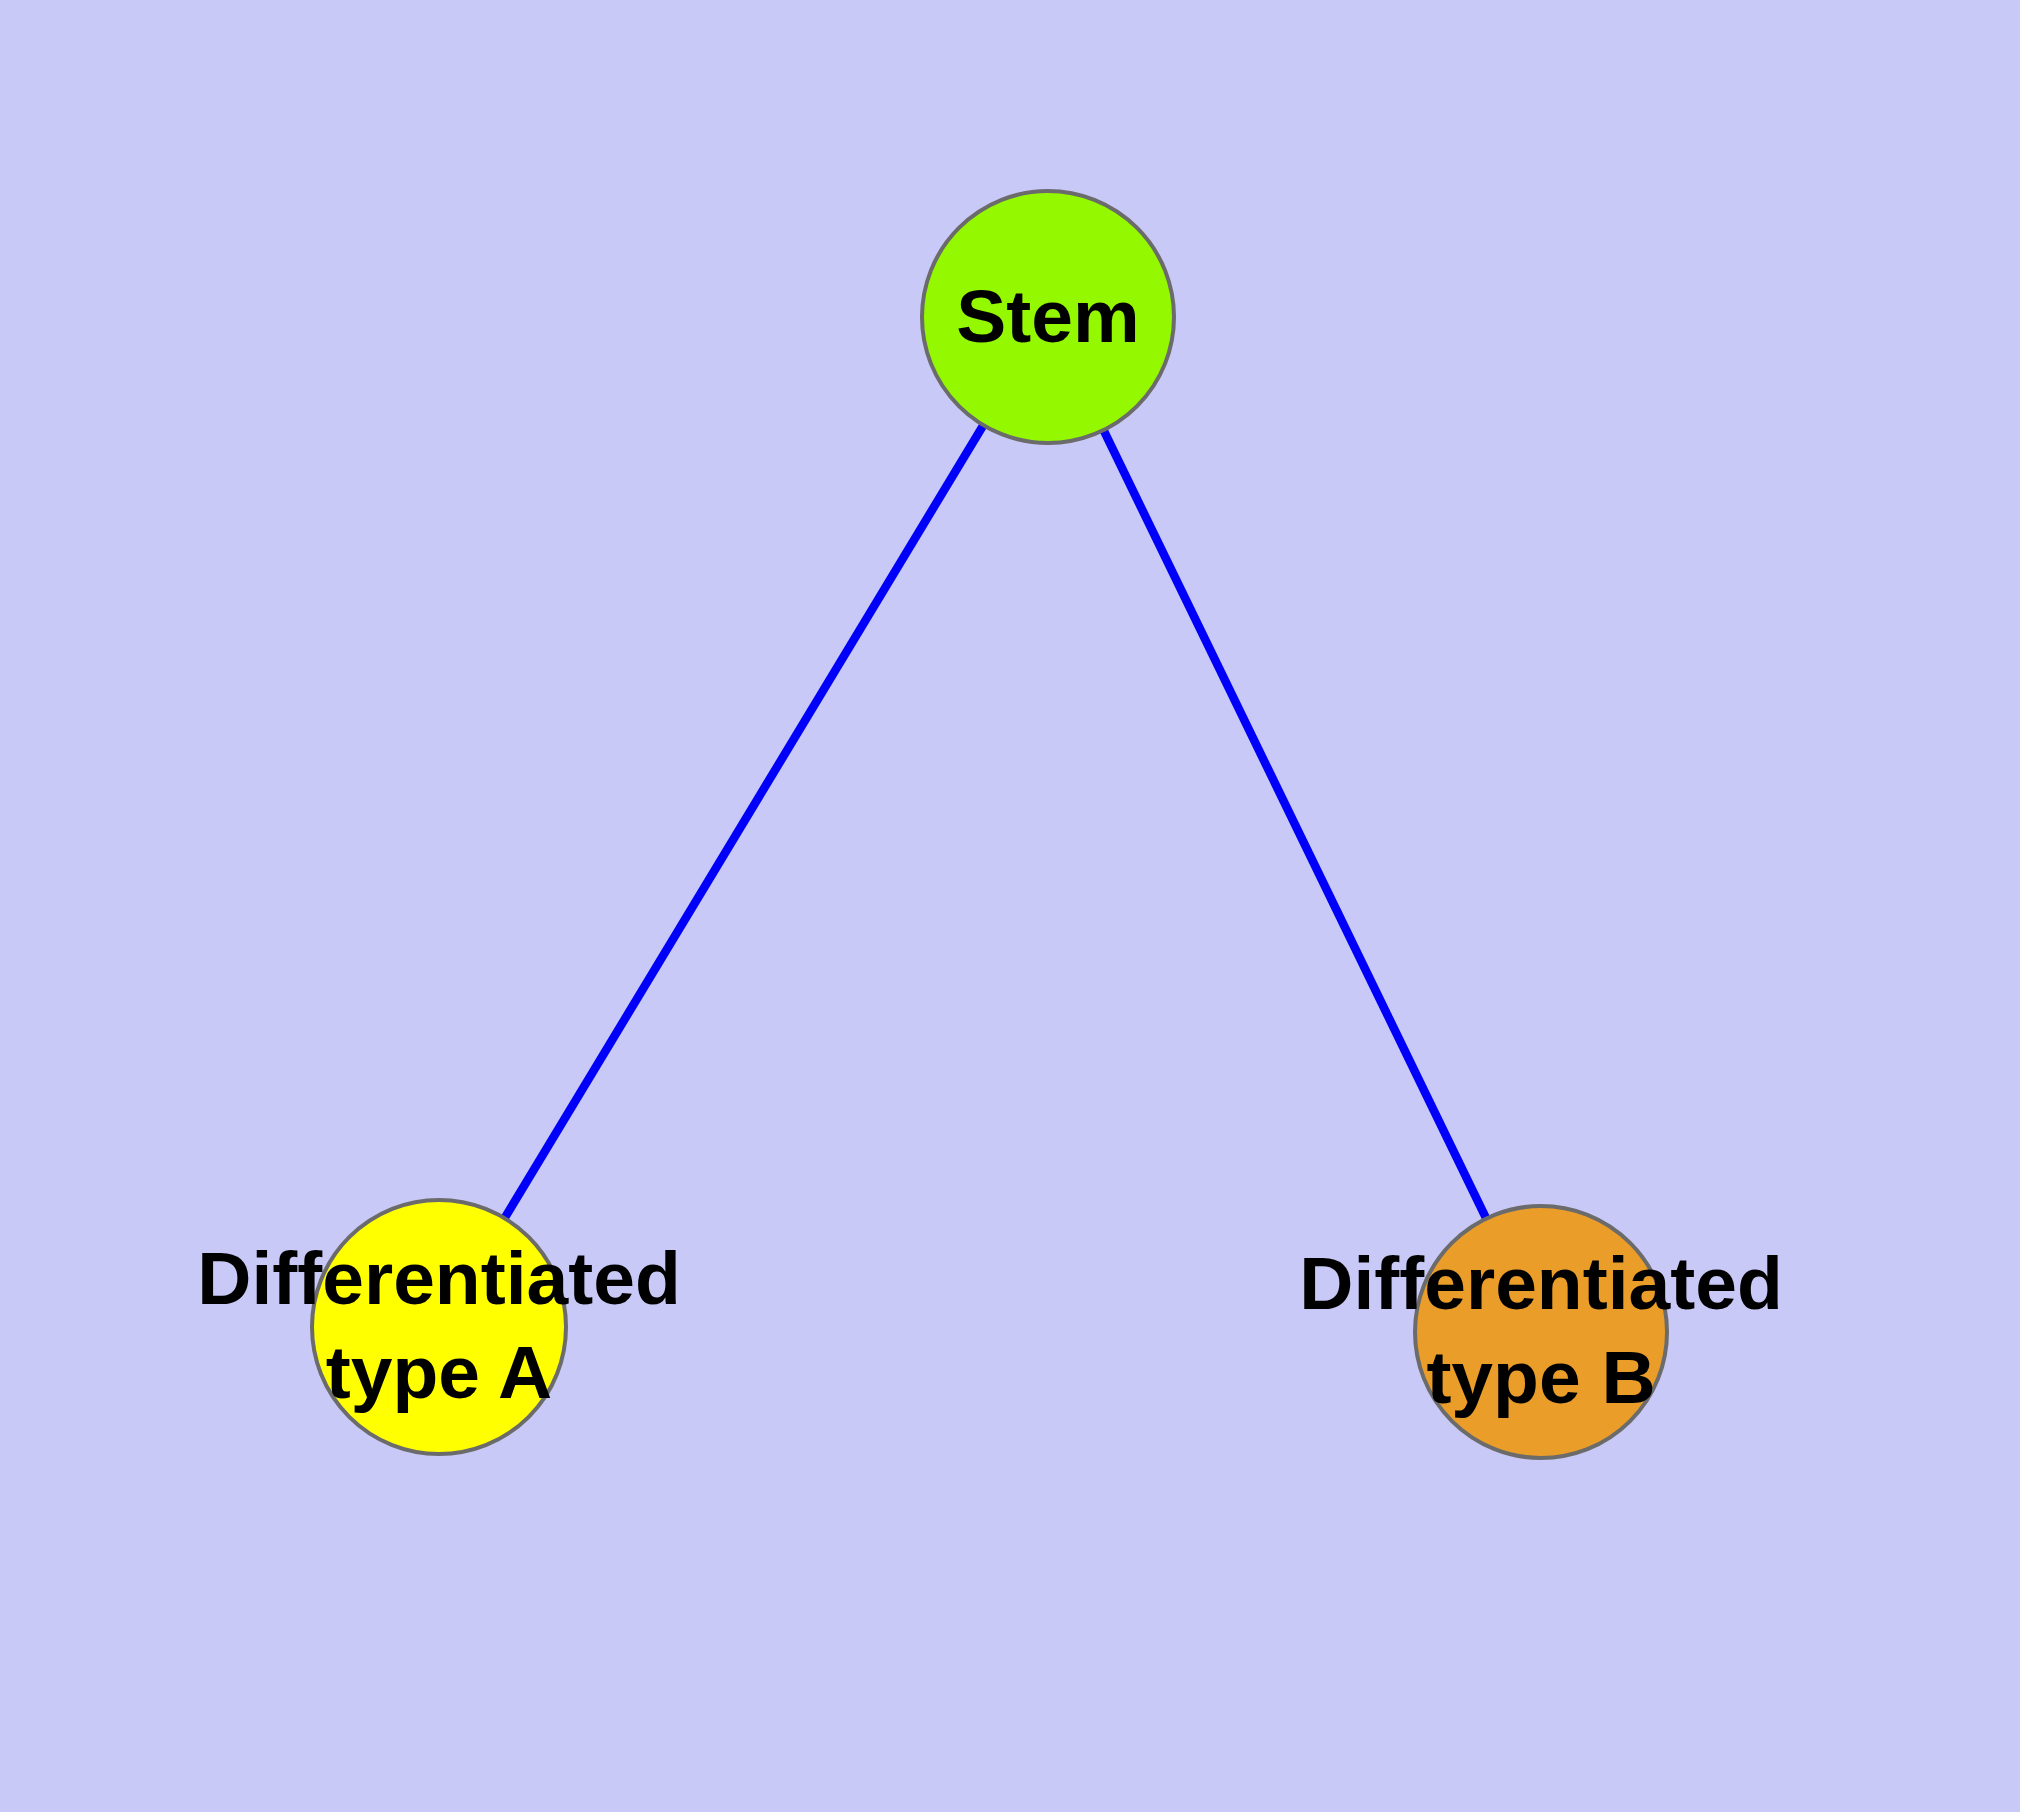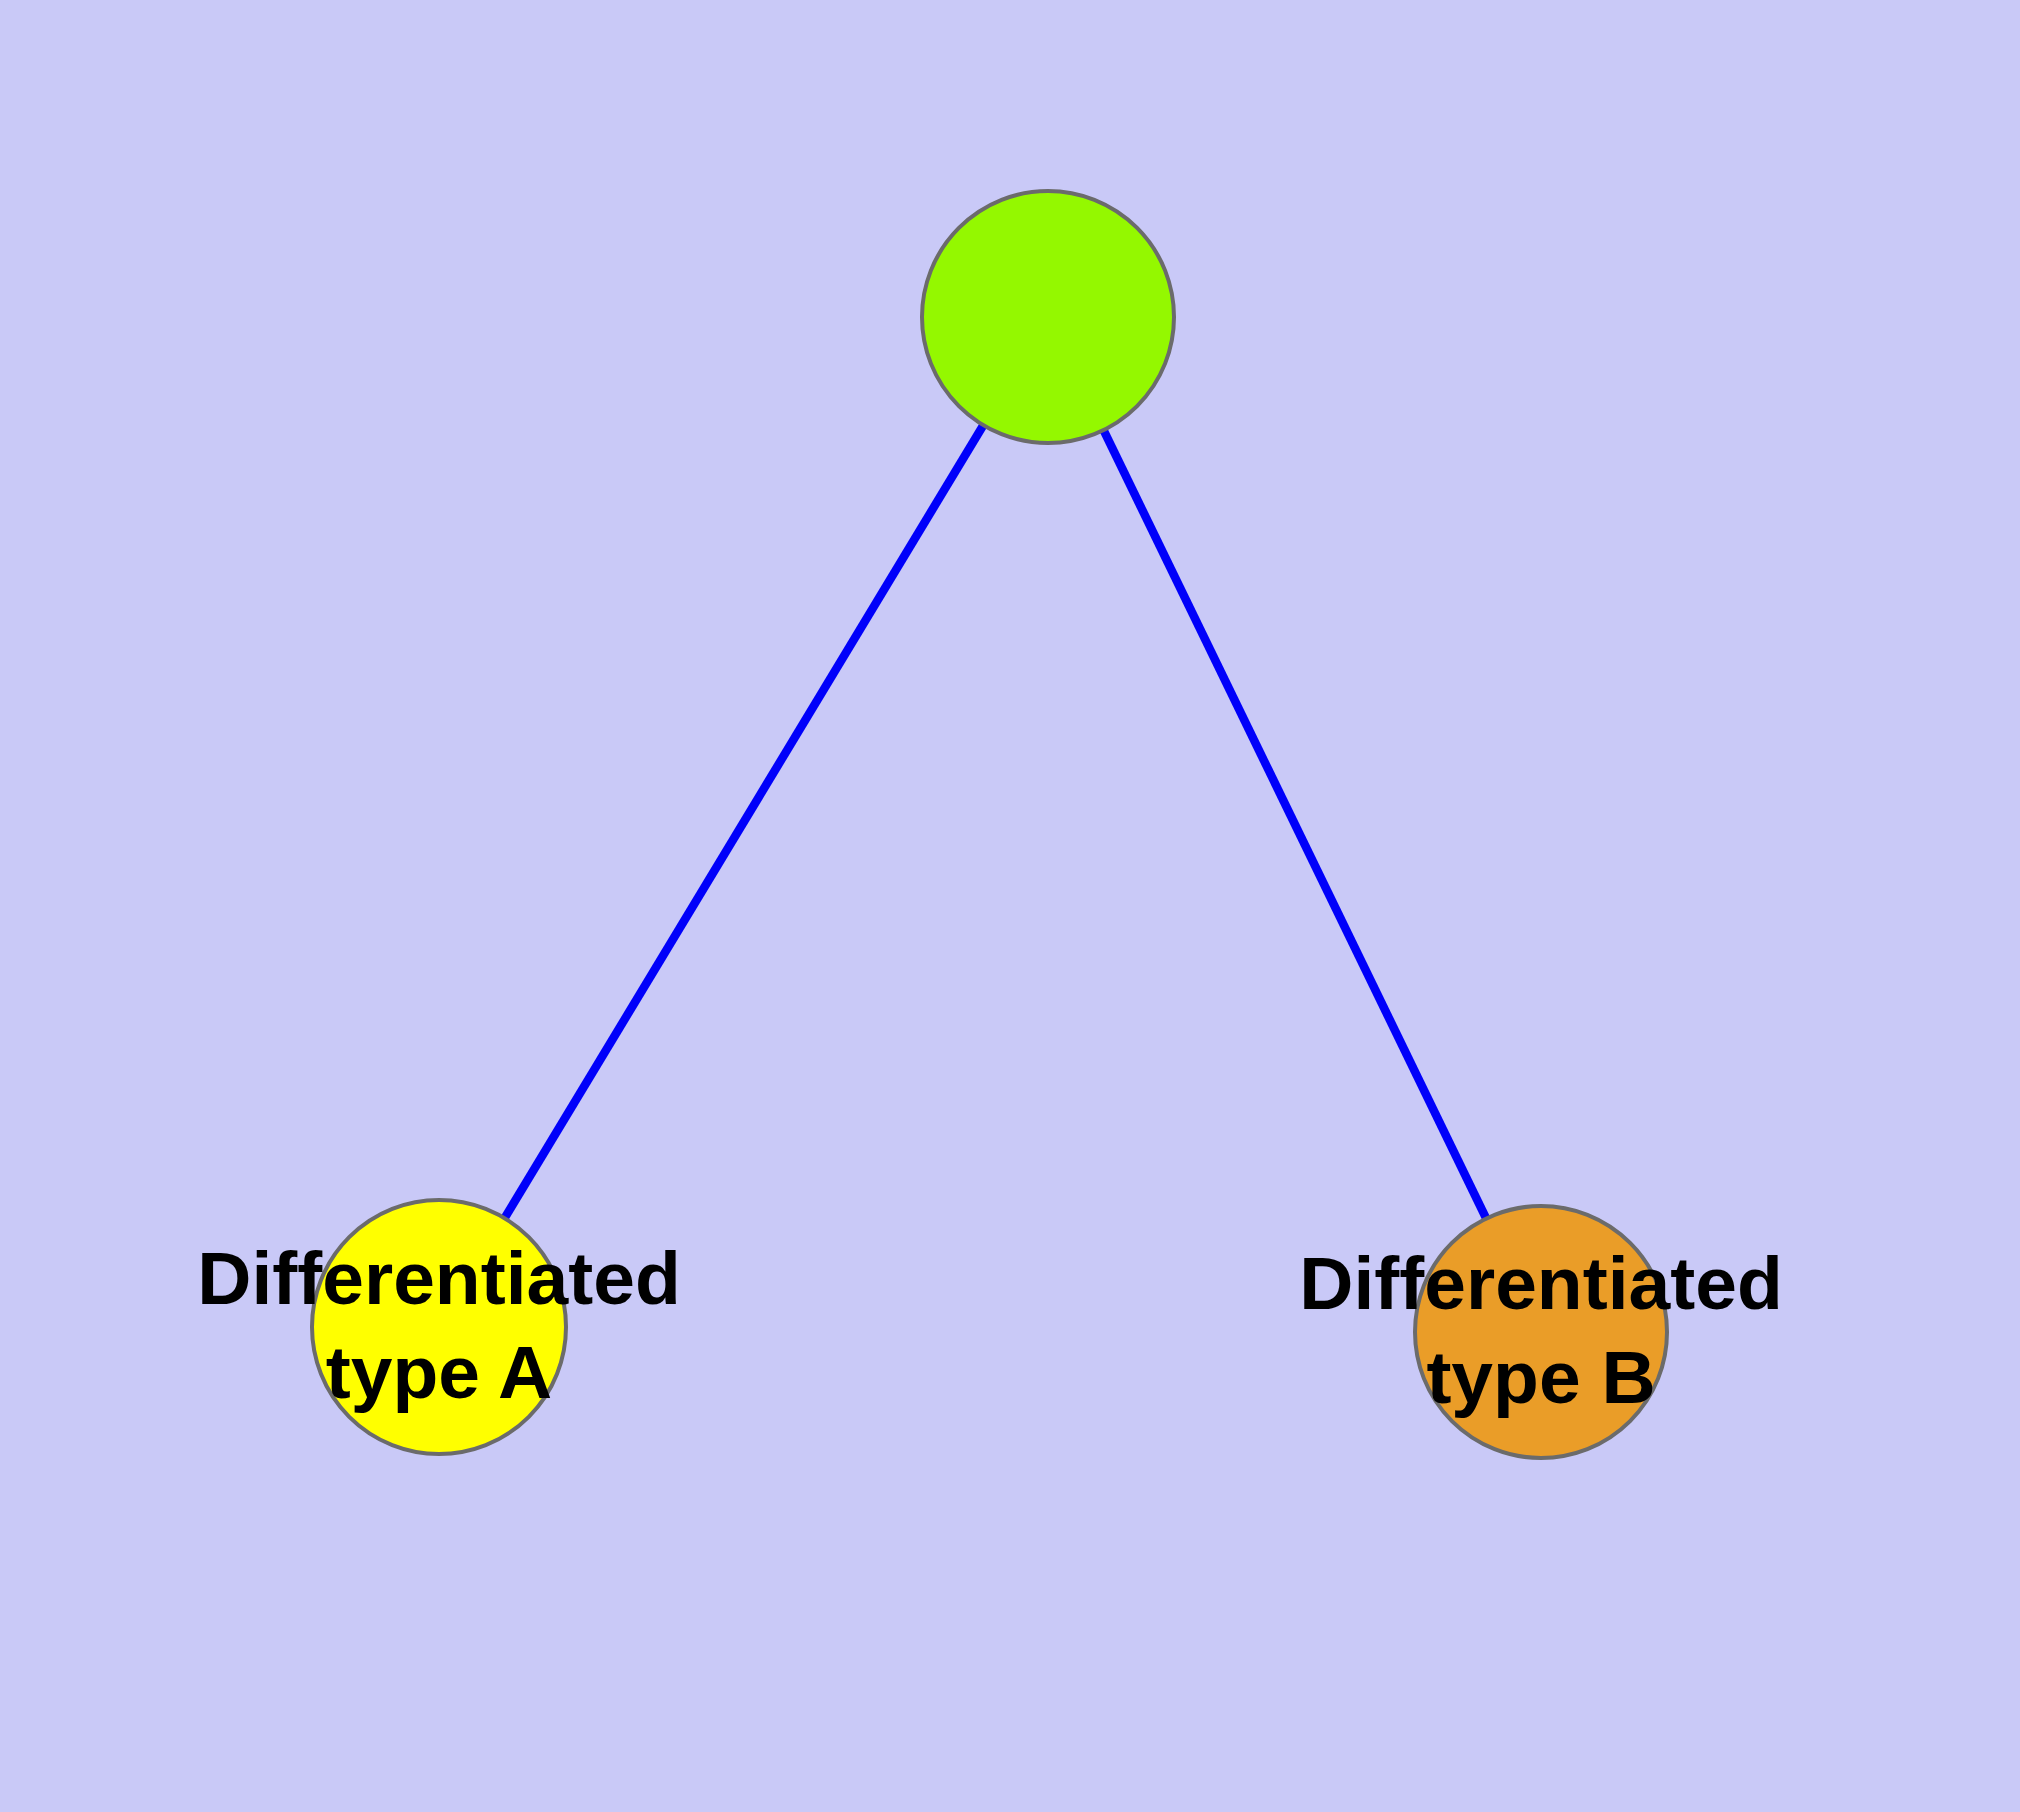--- a/index.html
+++ b/index.html
@@ -43,19 +43,20 @@
 
   <svg class="edges-layer" xmlns="http://www.w3.org/2000/svg" viewBox="0 0 2384 2138">
     <line x1="1237" y1="374" x2="518" y2="1565" stroke="#0000FA" stroke-width="10"></line>
     <line x1="1237" y1="374" x2="1818" y2="1571" stroke="#0000FA" stroke-width="10"></line>
   </svg>
 
   <div class="node-circle" style="left: 920px; top: 189px; width: 256px; height: 256px; background: rgb(148, 248, 0); border: 4.2px solid rgb(107, 107, 107);"></div>
   <div class="node-circle" style="left: 310px; top: 1198px; width: 258px; height: 258px; background: rgb(255, 255, 0); border: 4.2px solid rgb(107, 107, 107);"></div>
   <div class="node-circle" style="left: 1413px; top: 1204px; width: 256px; height: 256px; background: rgb(234, 157, 40); border: 4.2px solid rgb(107, 107, 107);"></div>
 
+  <div class="node-label" style="left: 1048px; top: 317px; color: rgb(0, 0, 0);">Stem</div>
   <div class="node-label" style="left: 439px; top: 1326px; color: rgb(0, 0, 0);">Differentiated
 type A</div>
   <div class="node-label" style="left: 1541px; top: 1331px; color: rgb(0, 0, 0);">Differentiated
 type B</div>
 
 </div>
 
 
 </body></html>

